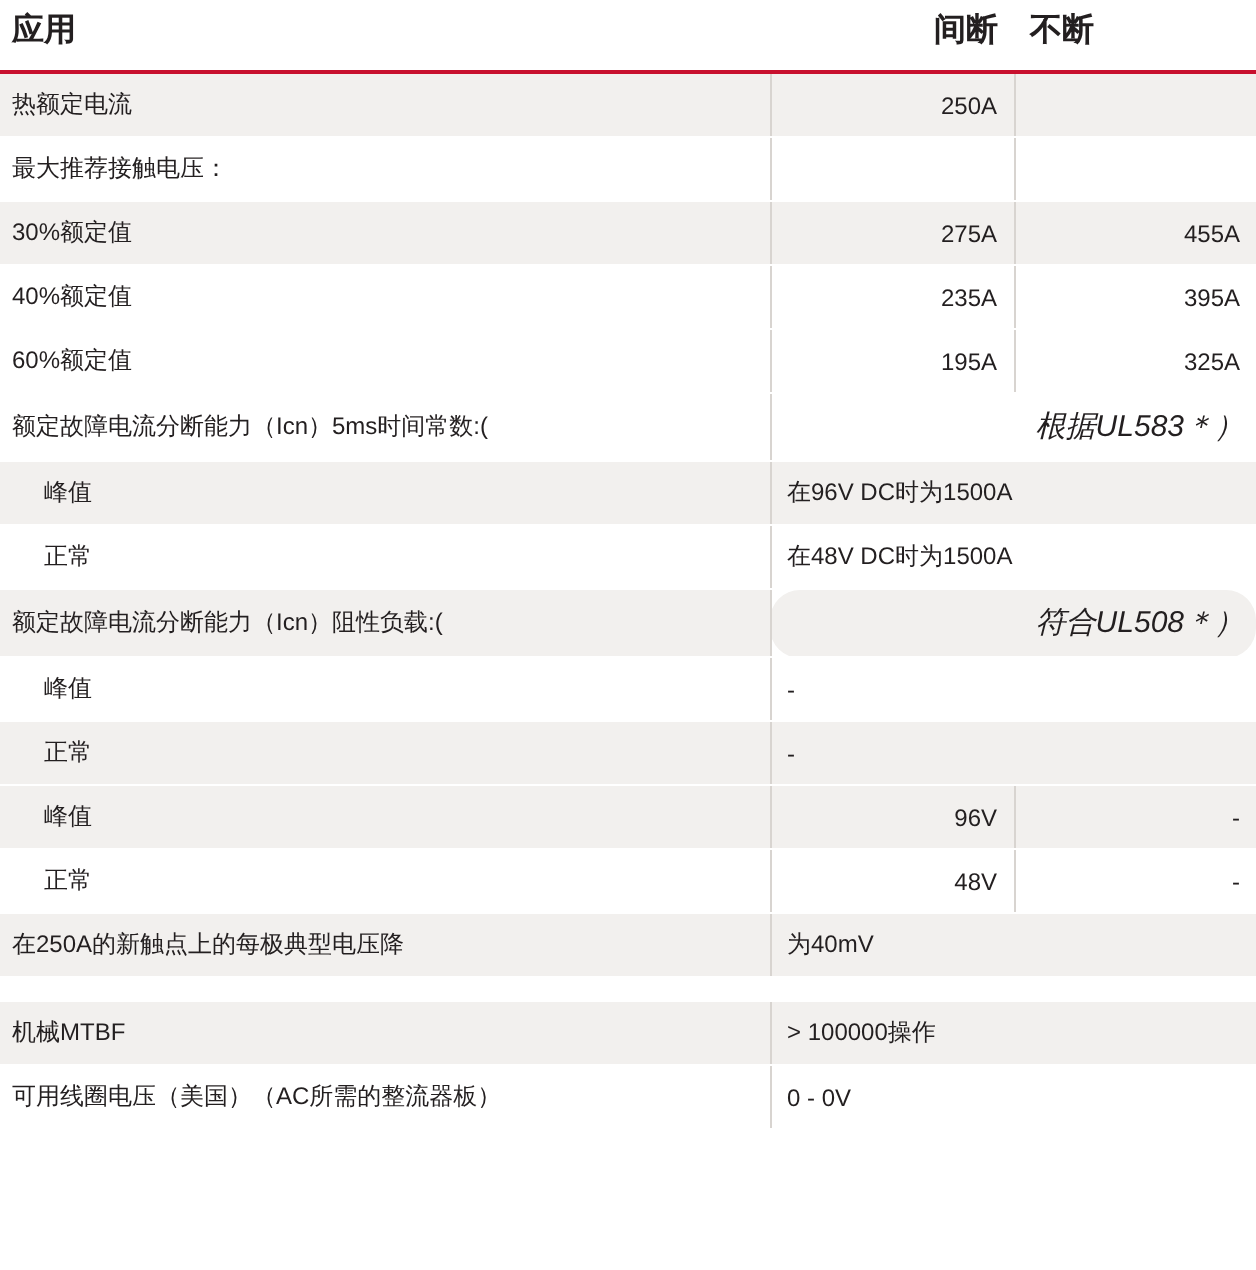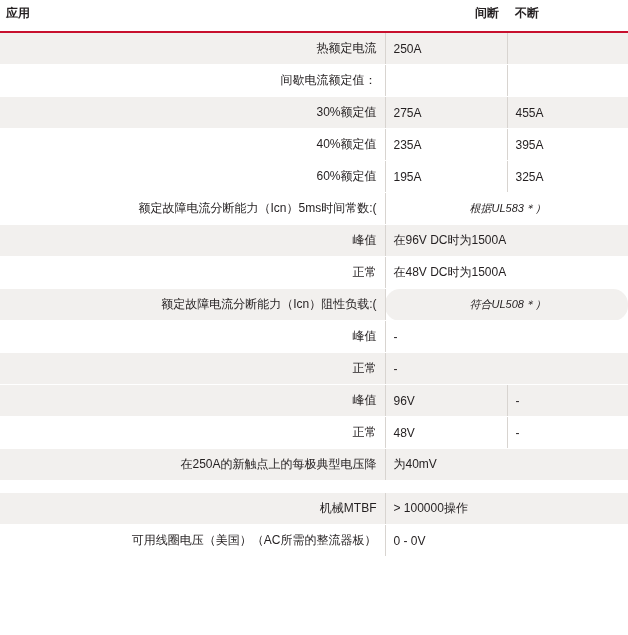--- a/index.html
+++ b/index.html
@@ -20,55 +20,55 @@
     border-collapse: collapse;
     table-layout: fixed;
   }
   table.spec col.c-app   { width: 385px; }
   table.spec col.c-int   { width: 122px; }
   table.spec col.c-cont  { width: 121px; }
 
   thead th {
     background: #ffffff;
     border-bottom: 2px solid #c8102e;
-    font-size: 12px;
+    font-size: 16px;
     font-weight: bold;
     color: #231f20;
     padding: 5px 8px 9px 8px;
     vertical-align: bottom;
   }
   thead th.h-app  { text-align: left; padding-left: 6px; }
   thead th.h-int  { text-align: right; }
   thead th.h-cont { text-align: left; }
 
   tbody td {
     padding: 7px 8px;
     font-size: 12px;
     vertical-align: middle;
     border-bottom: 1px solid #ffffff;
   }
   tbody tr.shade td { background: #f2f0ee; }
   tbody tr.plain td { background: #ffffff; }
 
   td.lbl {
-    text-align: right;
+    text-align: left;
     padding-left: 6px;
     border-right: 1px solid #d8d4d0;
   }
   td.lbl.indent { padding-left: 22px; }
   td.lbl.bold { font-weight: normal; }
   td.val {
-    text-align: left;
+    text-align: right;
     border-right: 1px solid #d8d4d0;
   }
   td.val.last { border-right: none; }
   td.note {
-    text-align: center;
+    text-align: right;
     font-style: italic;
-    font-size: 11px;
+    font-size: 15px;
     padding-right: 6px;
     border-radius: 15px;
   }
   td.span2 { text-align: left; }
   tr.gap td {
     background: #ffffff;
     height: 12px;
     padding: 0;
     border: none;
   }
@@ -89,21 +89,21 @@
       <th class="h-cont">不断</th>
     </tr>
   </thead>
   <tbody id="tbody">
       <tr class="shade">
         <td class="lbl">热额定电流</td>
         <td class="val">250A</td>
         <td class="val last"></td>
       </tr>
       <tr class="plain">
-        <td class="lbl">间歇电流额定值：</td>
+        <td class="lbl">最大推荐接触电压：</td>
         <td class="val"></td>
         <td class="val last"></td>
       </tr>
       <tr class="shade">
         <td class="lbl">30%额定值</td>
         <td class="val">275A</td>
         <td class="val last">455A</td>
       </tr>
       <tr class="plain">
         <td class="lbl">40%额定值</td>

